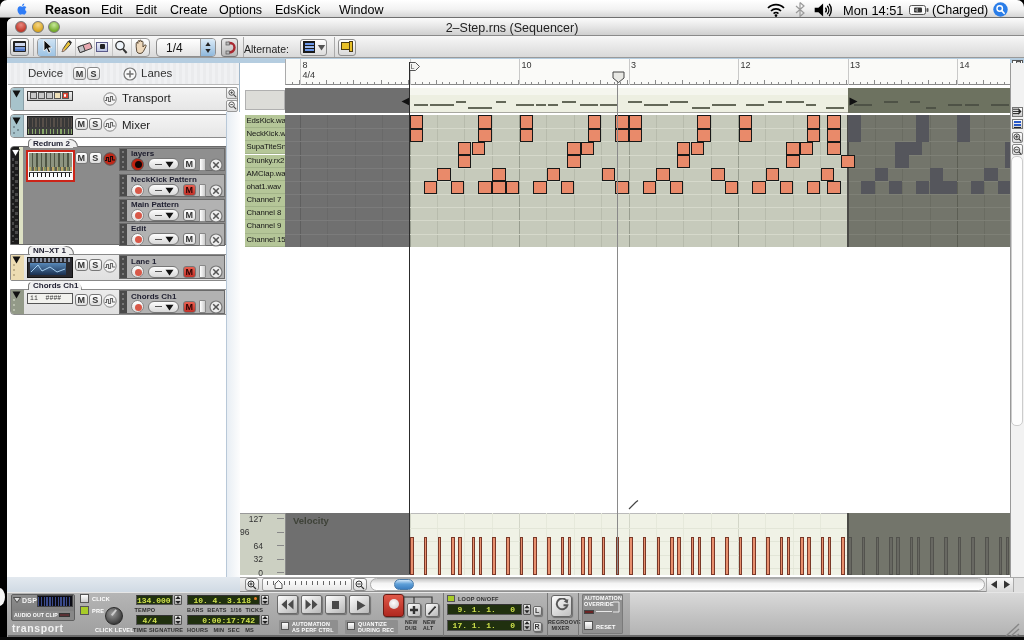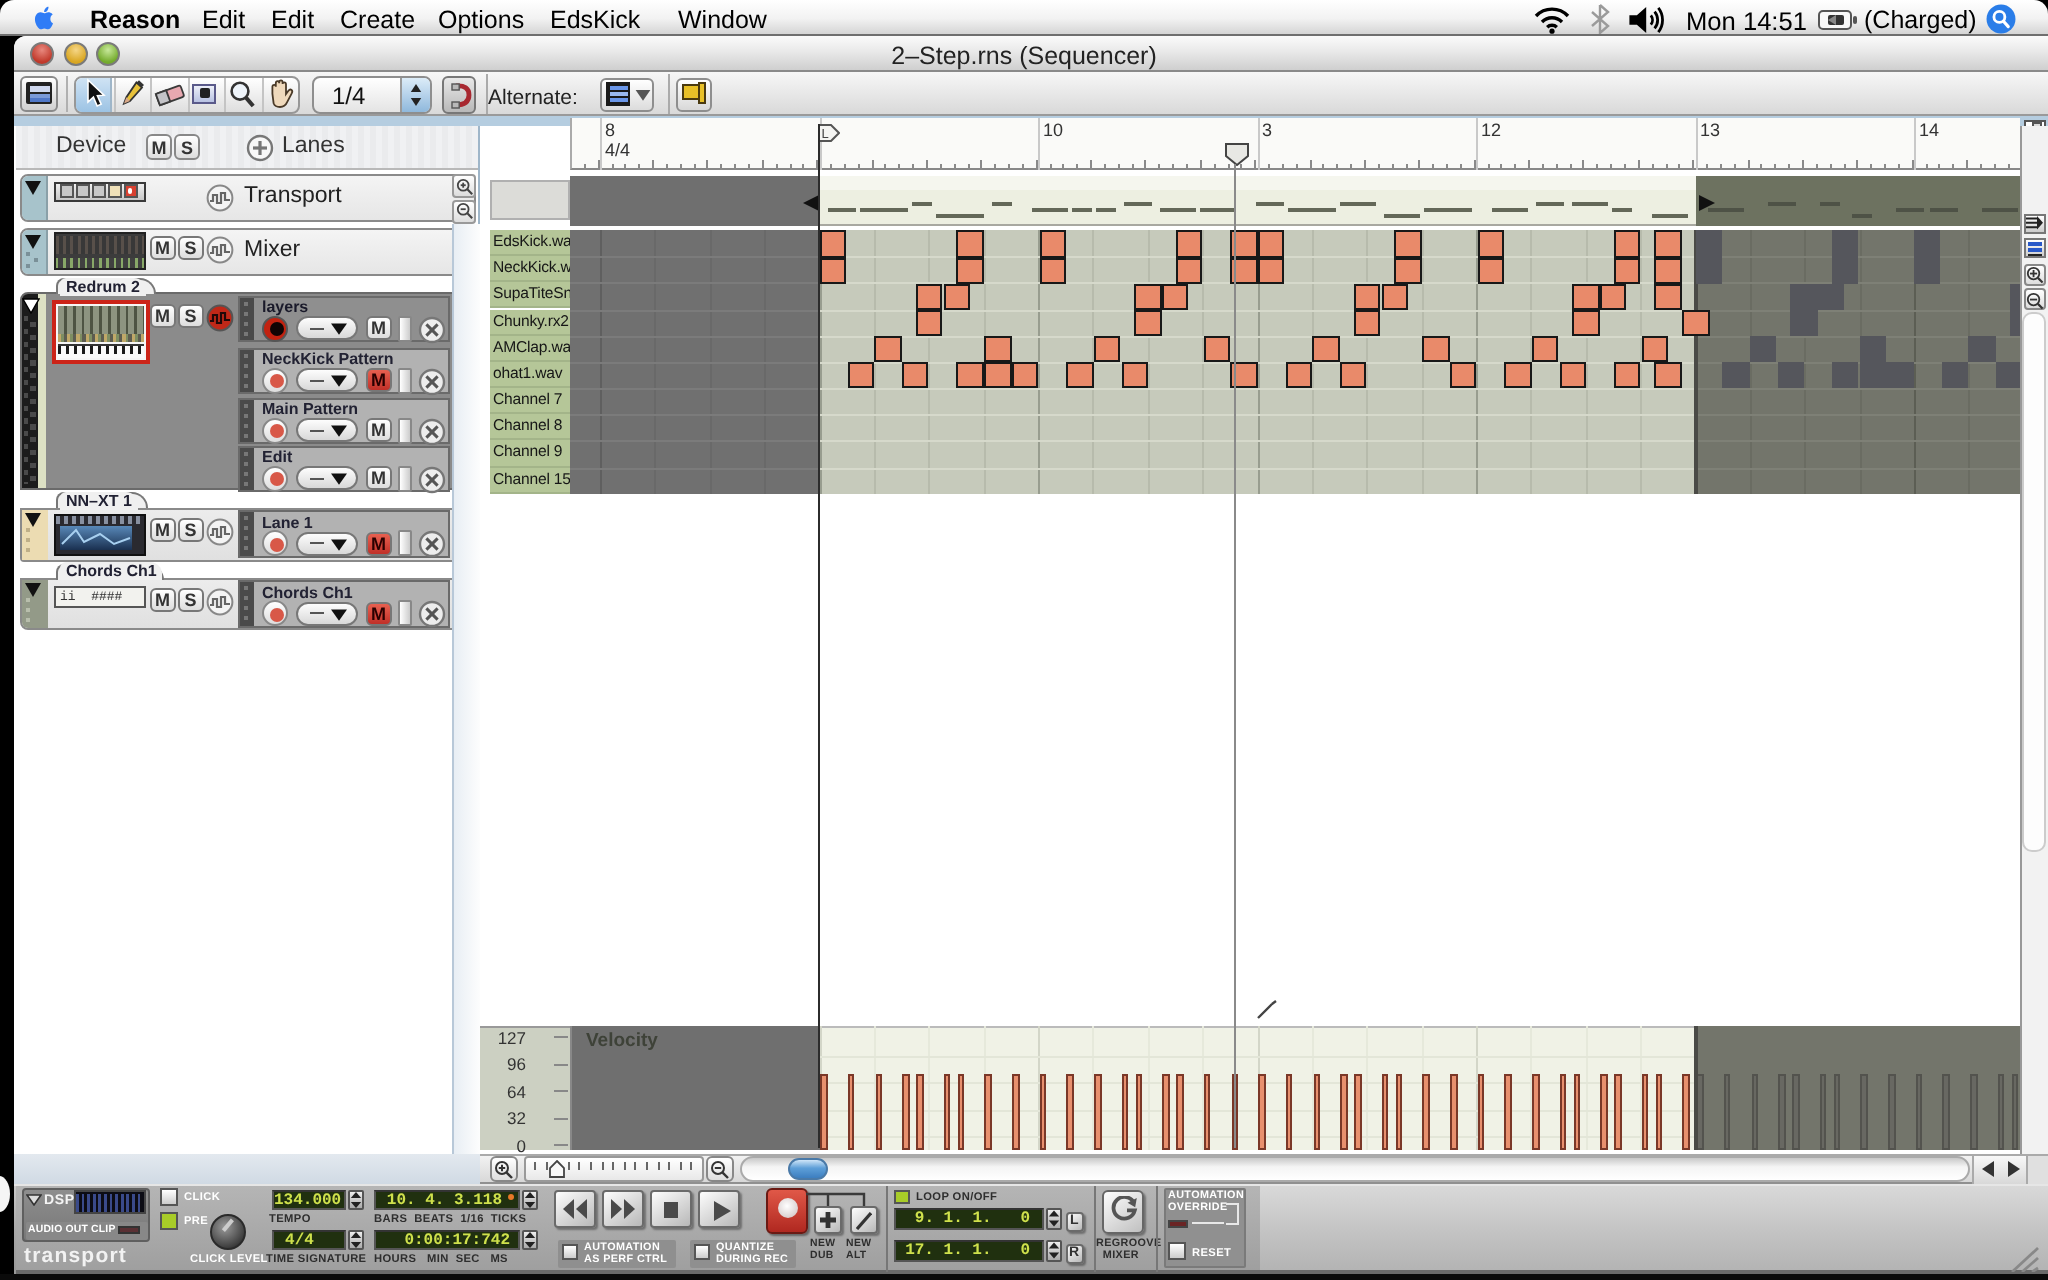--- a/index.html
+++ b/index.html
@@ -667,21 +667,21 @@
 <div class="noted" style="left:957.00px;top:115.40px;"></div>
 <div class="noted" style="left:957.00px;top:128.57px;"></div>
 <div class="noted" style="left:1004.91px;top:141.74px;width:5.1px;"></div>
 <div class="noted" style="left:1004.91px;top:154.91px;width:5.1px;"></div>
 <div class="noted" style="left:984.38px;top:168.08px;"></div>
 <div class="noted" style="left:970.69px;top:181.25px;"></div>
 <div class="noted" style="left:998.06px;top:181.25px;width:11.9px;"></div>
 <div class="ab" style="left:240px;top:512.5px;width:45px;height:62.5px;background:#ccd0c2;border-top:1px solid #999"></div>
 <div class="ab" style="left:240px;top:513.5px;width:23px;text-align:right;font-size:8.5px;color:#333">127</div>
 <div class="ab" style="left:277px;top:518.0px;width:7px;height:1px;background:#888"></div>
-<div class="ab" style="left:240px;top:527.0px;width:23px;text-align:right;font-size:8.5px;color:#333">96</div>
+<div class="ab" style="left:240px;top:527.0px;width:23px;font-size:8.5px;color:#333">96</div>
 <div class="ab" style="left:277px;top:531.5px;width:7px;height:1px;background:#888"></div>
 <div class="ab" style="left:240px;top:540.5px;width:23px;text-align:right;font-size:8.5px;color:#333">64</div>
 <div class="ab" style="left:277px;top:545.0px;width:7px;height:1px;background:#888"></div>
 <div class="ab" style="left:240px;top:554.0px;width:23px;text-align:right;font-size:8.5px;color:#333">32</div>
 <div class="ab" style="left:277px;top:558.5px;width:7px;height:1px;background:#888"></div>
 <div class="ab" style="left:240px;top:567.5px;width:23px;text-align:right;font-size:8.5px;color:#333">0</div>
 <div class="ab" style="left:277px;top:572.0px;width:7px;height:1px;background:#888"></div>
 <div class="ab" style="left:285.0px;top:512.5px;width:124.5px;height:62.5px;background:#6f6f6f"></div>
 <div class="ab" style="left:409.5px;top:512.5px;width:438.0px;height:62.5px;background:#f0f2e6;border-top:1px solid #bbb"></div>
 <div class="ab" style="left:847.5px;top:512.5px;width:162.5px;height:62.5px;background:#73756b"></div>

